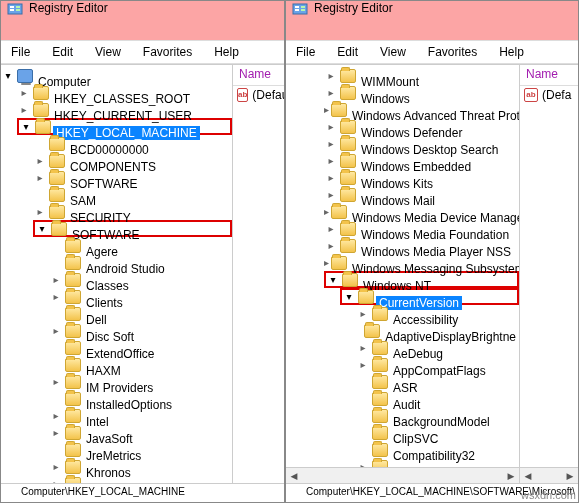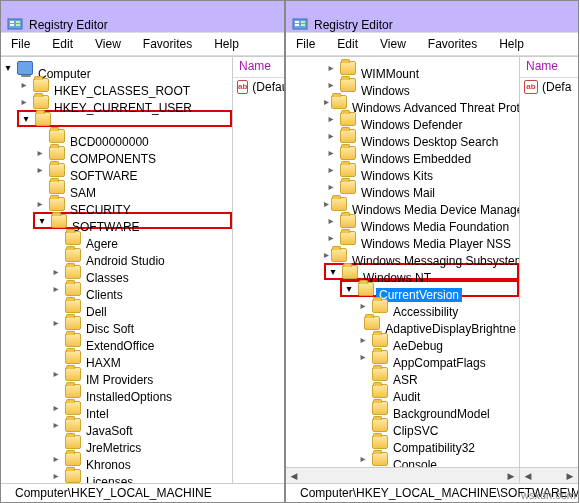--- a/index.html
+++ b/index.html
@@ -16,26 +16,26 @@
   .window {
     border: 1px solid #888;
     display: flex;
     flex-direction: column;
     height: 100%;
     background: #fff;
     overflow: hidden;
     flex-shrink: 0;
   }
   .titlebar {
-    height: 32px;
+    height: 40px;
     display: flex;
-    align-items: flex-end;
+    align-items: flex-start;
     padding: 0 6px;
     border-bottom: 1px solid #ddd;
-    background: #c4b5fd;
+    background: #fca5a5;
   }
   .title-icon {
     width: 16px; height: 16px;
     margin-right: 6px;
     display:flex;align-items:center;justify-content:center;
   }
   .title-text { color:#000; }
   .menubar {
     display:flex;
     gap: 10px;
@@ -134,22 +134,22 @@
   .label { padding:0 3px;margin-top:12px; }
   .label.selected {
     background:#0a84ff;
     color:#fff;
   }
   .redbox {
     border:2px solid #d00;
   }
   .statusbar {
     border-top:1px solid #ccc;
-    padding:2px 14px;
-    font-size:12px;
+    padding:2px 20px;
+    font-size:10px;
     height:19px;
     white-space:nowrap;
     overflow:hidden;
   }
   .scrollbar-h {
     position:absolute;
     left:0;right:0;bottom:0;height:16px;
     background:#f0f0f0;border-top:1px solid #ccc;
     display:flex;justify-content:space-between;align-items:center;
   }
@@ -210,20 +210,21 @@
                 <div class="row">
                   <span class="expander">▸</span>
                   <span class="folder"></span>
                   <span class="label">HKEY_CURRENT_USER</span>
                 </div>
               </li>
             <li class="node">
               <div class="row redbox">
                   <span class="expander open">▾</span>
                   <span class="folder"></span>
+                  <span class="label selected">HKEY_LOCAL_MACHINE</span>
                 </div>
               <ul>
                 <li class="node">
                     <div class="row">
                       <span class="expander"></span>
                       <span class="folder"></span>
                       <span class="label">BCD00000000</span>
                     </div>
                   </li>
                 <li class="node">

